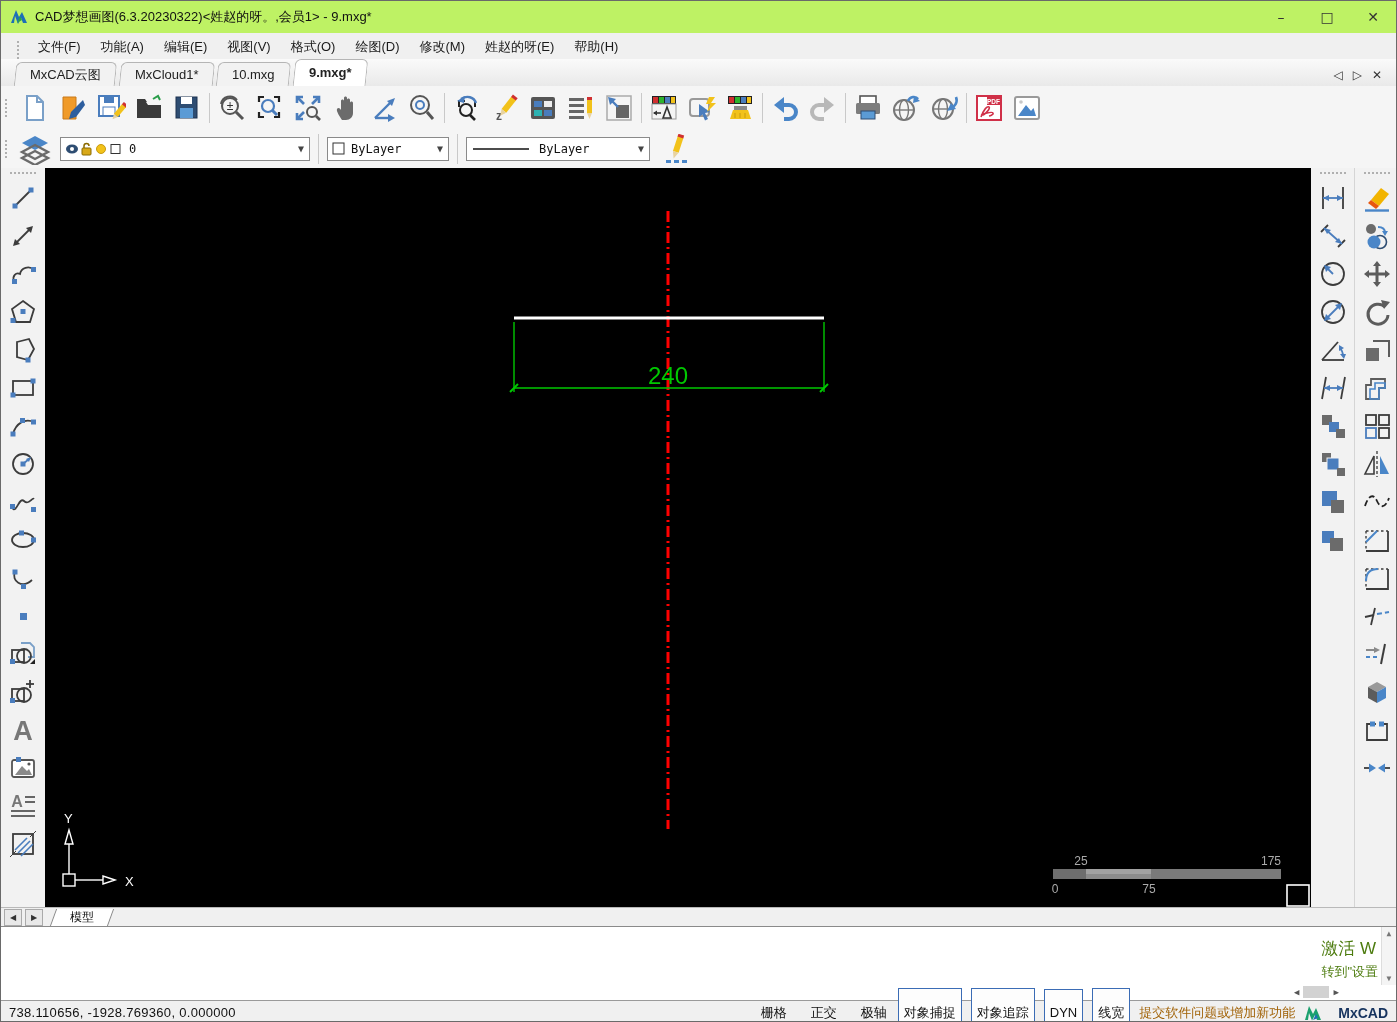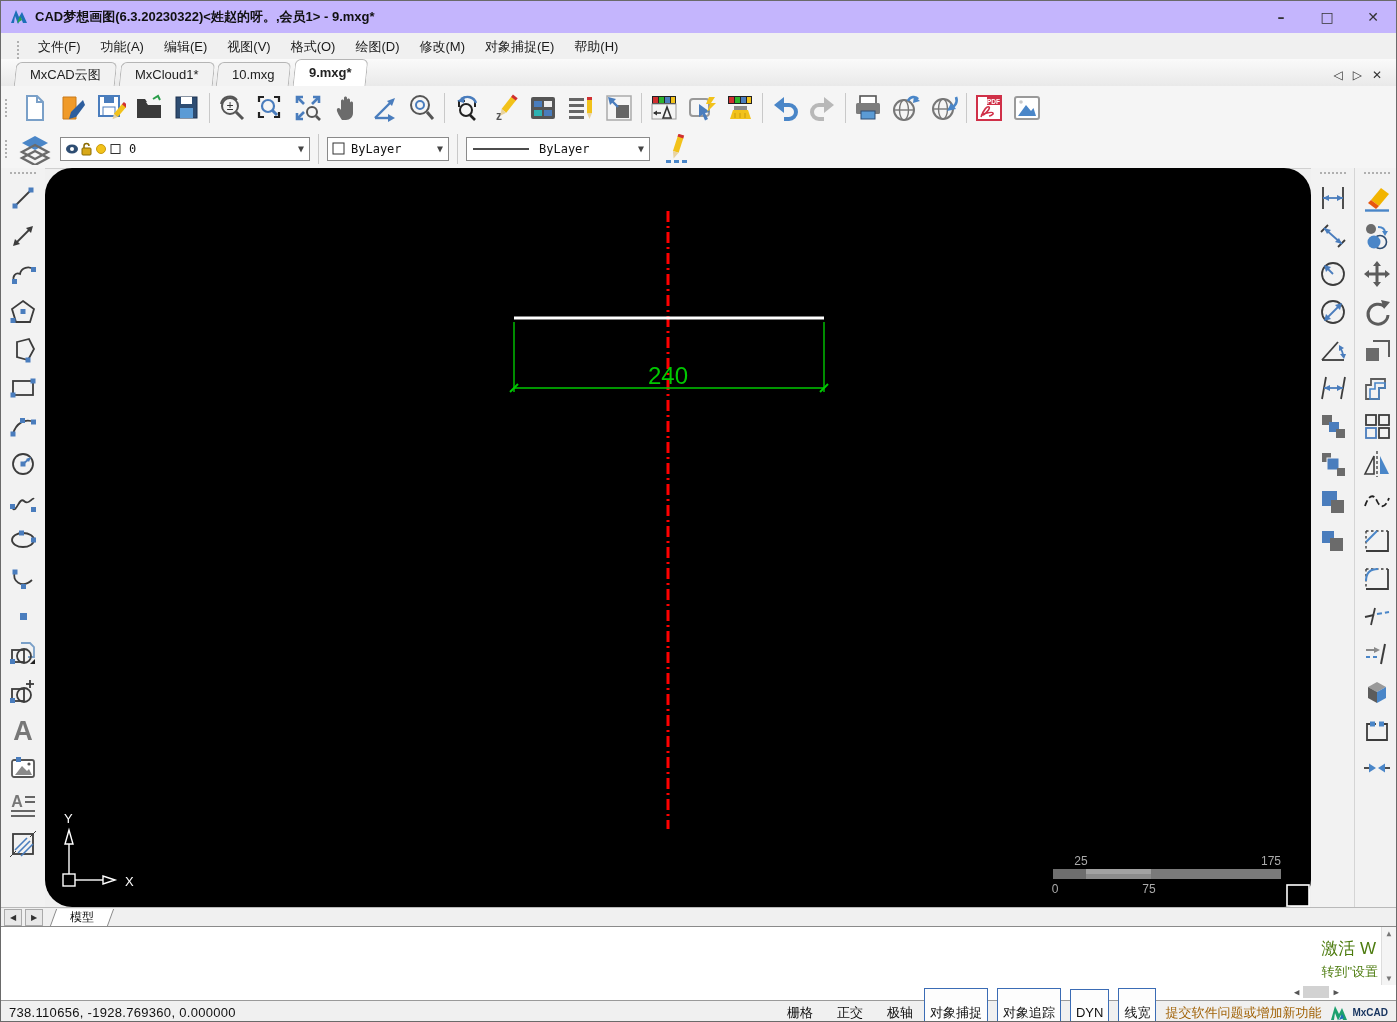--- a/index.html
+++ b/index.html
@@ -1,18 +1,18 @@
 <!DOCTYPE html>
 <html><head>
 <meta charset="utf-8">
 <style>
   html,body{margin:0;padding:0;background:#cfcfcf;font-family:"Liberation Sans",sans-serif;}
   #app{position:relative;width:1397px;height:1022px;background:#f0f0f0;overflow:hidden;border:1px solid #6a6a6a;box-sizing:border-box;}
   
-  #titlebar{position:absolute;left:0;top:0;width:100%;height:32px;background:#c4b5fd;display:flex;align-items:center;font-weight:bold;}
+  #titlebar{position:absolute;left:0;top:0;width:100%;height:32px;background:#bef264;display:flex;align-items:center;}
   #titlebar .app-icon{width:20px;height:20px;margin:0 6px 0 8px;}
   #titlebar .title{font-size:13px;color:#111;}
   #titlebar .win-controls{margin-left:auto;display:flex;height:100%;}
   .win-btn{width:46px;height:100%;display:flex;align-items:center;justify-content:center;font-size:14px;color:#333;font-family:"DejaVu Sans",sans-serif;}
   
   #menubar{position:absolute;left:12px;top:32px;width:100%;height:26px;background:#f0f0f0;border-bottom:1px solid #d8d8d8;display:flex;align-items:flex-end;}
   .grip-v{width:3px;height:18px;border-left:2px dotted #b0b0b0;margin:0 6px 0 4px;}
   .menu-item{padding:3px 10px;font-size:13px;color:#1a1a1a;}
   
   #tabbar{position:absolute;left:0;top:58px;width:100%;height:27px;background:linear-gradient(#fafafa,#e9e9e9);border-bottom:1px solid #c8c8c8;display:flex;align-items:flex-end;}
@@ -26,21 +26,21 @@
   #toolbar2{position:absolute;left:0;top:128px;width:100%;height:39px;background:#f5f5f5;border-bottom:1px solid #d0d0d0;display:flex;align-items:center;}
   .tbtn{width:38px;height:38px;display:flex;align-items:center;justify-content:center;border-radius:3px;}
   .tsep{width:1px;height:30px;background:#c9c9c9;margin:0 3px;}
   .combo{height:22px;background:#fff;border:1px solid #8a8a8a;display:flex;align-items:center;font-size:12px;color:#111;padding-left:4px;position:relative;font-family:"DejaVu Sans Mono",monospace;}
   .combo .chev{margin-left:auto;width:16px;height:100%;display:flex;align-items:center;justify-content:center;color:#444;font-size:10px;}
   
   #main{position:absolute;left:0;top:167px;width:1397px;height:739px;}
   #lefttools{position:absolute;left:0;top:0;width:44px;height:739px;background:#f2f2f2;display:flex;flex-direction:column;align-items:center;}
   .grip-h{width:26px;height:3px;border-top:2px dotted #b0b0b0;margin:4px 0 2px 0;}
   .stbtn{width:38px;height:38px;display:flex;align-items:center;justify-content:center;border-radius:3px;flex:none;}
-  #canvas-wrap{position:absolute;left:44px;top:0;width:1266px;height:739px;background:#000;border-radius:27px;}
+  #canvas-wrap{position:absolute;left:44px;top:0;width:1266px;height:739px;background:#000;}
   #righttools{position:absolute;left:1310px;top:0;width:87px;height:739px;background:#f2f2f2;display:flex;}
   .rt-col{width:43px;display:flex;flex-direction:column;align-items:center;}
   .rt-col.inner{border-right:1px solid #d5d5d5;}
   
   #modelbar{position:absolute;left:0;top:906px;width:100%;height:19px;background:#f0f0f0;border-top:1px solid #b9b9b9;display:flex;align-items:center;font-size:12px;}
   .mt-arrow{width:16px;height:15px;background:#e8e8e8;border:1px solid #aaa;display:flex;align-items:center;justify-content:center;font-size:8px;color:#333;margin-left:3px;}
   .model-tab{margin-left:10px;padding:0 16px;height:17px;line-height:17px;background:#fff;border-left:1px solid #888;border-right:1px solid #888;transform:skewX(-20deg);}
   .model-tab>span{display:inline-block;transform:skewX(20deg);font-size:12px;color:#111;}
   
   #cmd{position:absolute;left:0;top:925px;width:100%;height:74px;background:#fff;border-top:1px solid #8a8a8a;font-family:"DejaVu Sans Mono",monospace;font-size:13px;color:#000;}
@@ -52,21 +52,21 @@
   #cmd .hscroll{position:absolute;right:16px;bottom:2px;width:86px;height:14px;display:flex;align-items:center;font-size:9px;color:#555;}
   #cmd .hscroll .thumb{width:26px;height:12px;background:#d2d2d2;margin:0 4px;}
   .watermark{position:absolute;color:#4d7c0f;text-align:right;font-family:"Liberation Sans",sans-serif;}
   
   #statusbar{position:absolute;left:0;top:999px;width:100%;height:23px;background:#f0f0f0;border-top:1px solid #9a9a9a;display:flex;align-items:center;font-size:13px;color:#111;}
   #coords{margin-left:8px;font-size:13px;letter-spacing:0.3px;}
   #statusbar .right{margin-left:auto;display:flex;align-items:center;gap:9px;padding-right:8px;}
   .toggle-plain{padding:1px 2px;margin-left:11px;}
   .toggle-boxed{padding:15px 5px;border:1px solid #3b6cb5;background:#fdfdfd;}
   .status-link{color:#a16207;}
-  .brand{display:flex;align-items:center;gap:4px;font-weight:bold;color:#16335e;font-size:10px;}
+  .brand{display:flex;align-items:center;gap:16px;font-weight:bold;color:#16335e;font-size:14px;}
   svg text{font-family:"Liberation Sans",sans-serif;}
 </style>
 </head>
 <body>
 
 <div id="app">
 
   <div id="titlebar">
     <svg class="app-icon" viewBox="0 0 20 20">
       <polygon points="2,16 7,3 10,10 13,5 18,16 14,16 12,11 9,17 6,9 5,16" fill="#1d6fb8"></polygon>
@@ -82,21 +82,21 @@
 
   <div id="menubar">
     <div class="grip-v"></div>
     <div class="menu-item">文件(F)</div>
     <div class="menu-item">功能(A)</div>
     <div class="menu-item">编辑(E)</div>
     <div class="menu-item">视图(V)</div>
     <div class="menu-item">格式(O)</div>
     <div class="menu-item">绘图(D)</div>
     <div class="menu-item">修改(M)</div>
-    <div class="menu-item">对象捕捉(E)</div>
+    <div class="menu-item">姓赵的呀(E)</div>
     <div class="menu-item">帮助(H)</div>
   </div>
 
   <div id="tabbar">
     <div class="doc-tab first"><span>MxCAD云图</span></div>
     <div class="doc-tab"><span>MxCloud1*</span></div>
     <div class="doc-tab"><span>10.mxg</span></div>
     <div class="doc-tab active"><span>9.mxg*</span></div>
     <div class="tab-nav">
       <span>◁</span>

